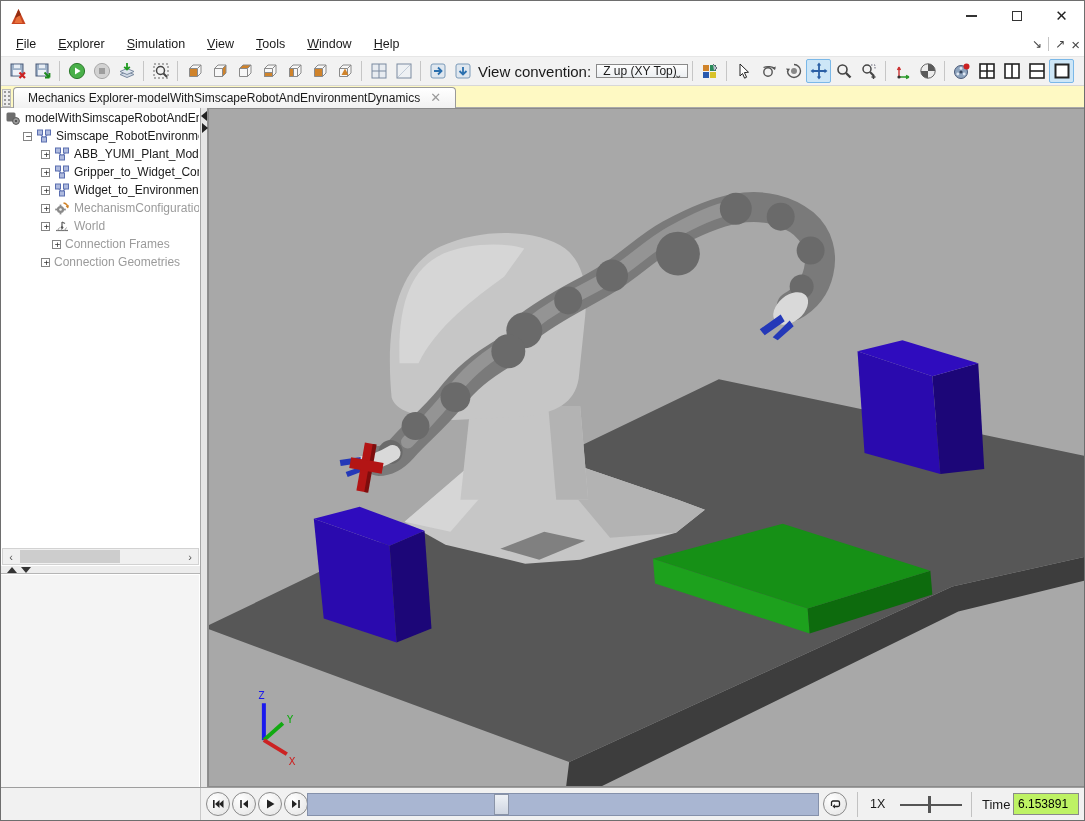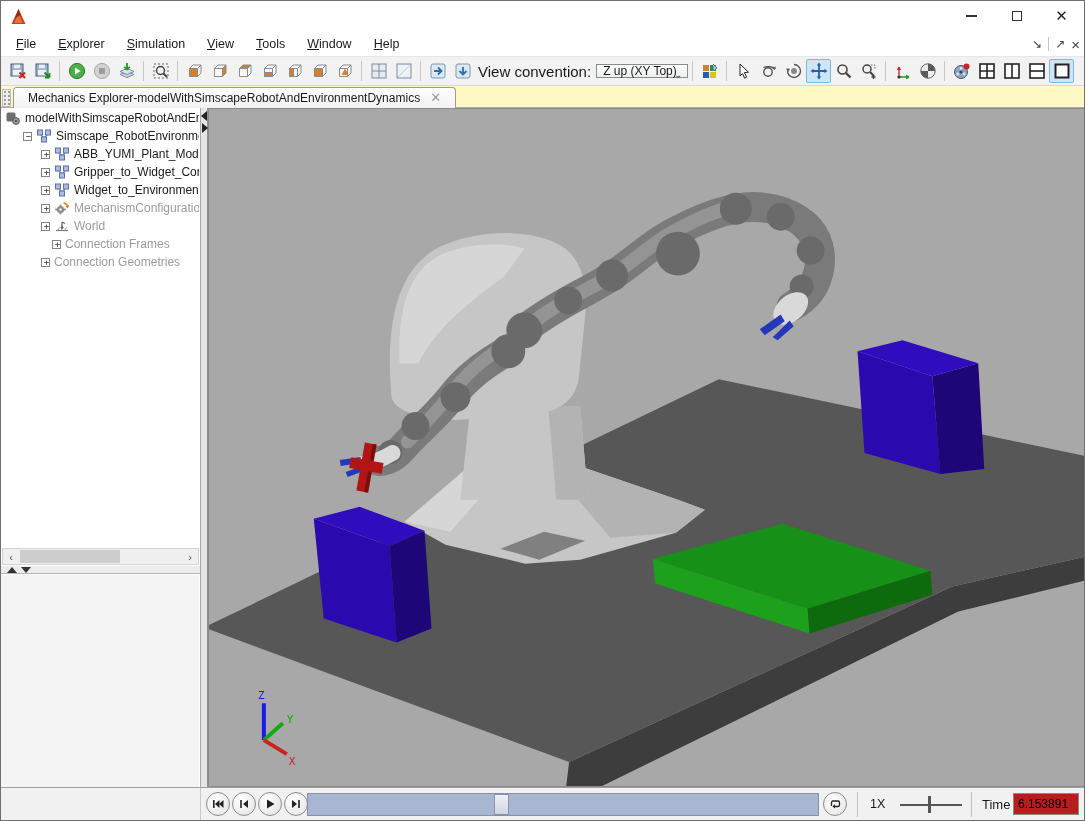--- a/index.html
+++ b/index.html
@@ -87,21 +87,21 @@
   .pbtn svg{width:12px;height:12px;}
   .pb-track{position:absolute;left:306px;top:5px;width:512px;height:23px;background:#a9b6d2;border:1px solid #8591ab;}
   .pb-thumb{position:absolute;top:0;width:15px;height:21px;background:linear-gradient(#eef1f6,#cfd6e2);border:1px solid #8a94a8;}
   .pb-tlabel{position:absolute;left:0;right:0;top:4px;text-align:center;font-size:12px;color:#e9eef8;}
   .pb-sep{position:absolute;top:4px;width:1px;height:25px;background:#c2c2c2;}
   .speed-label{position:absolute;left:869px;top:9px;font-size:12.5px;}
   .speed-track{position:absolute;left:899px;top:16px;width:62px;height:1.5px;background:#555;}
   .speed-thumb{position:absolute;left:927px;top:8px;width:3px;height:17px;background:#555;}
   .time-label{position:absolute;left:981px;top:9px;font-size:13px;}
   .time-input{position:absolute;left:1012px;top:5px;width:66px;height:22px;border:1px solid #8a8a8a;
-              font:12px "Liberation Sans",sans-serif;padding:0 4px;background:#b91c1c;}
+              font:12px "Liberation Sans",sans-serif;padding:0 4px;background:#bef264;}
 </style>
 </head>
 <body>
 
 <div class="window">
 
   <div class="titlebar">
     <svg class="app-icon" viewBox="0 0 17 17">
       <path d="M8.5 1 L15.5 16 L1.5 16 Z" fill="#c7441f"></path>
       <path d="M8.5 5 L12.6 15 L4.4 15 Z" fill="#e8703b"></path>

